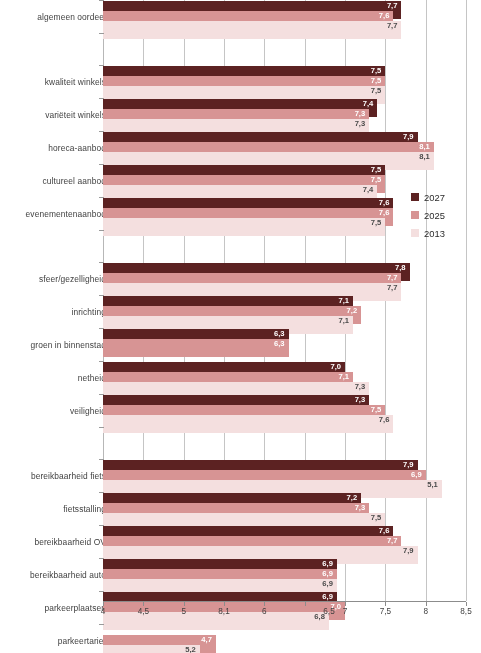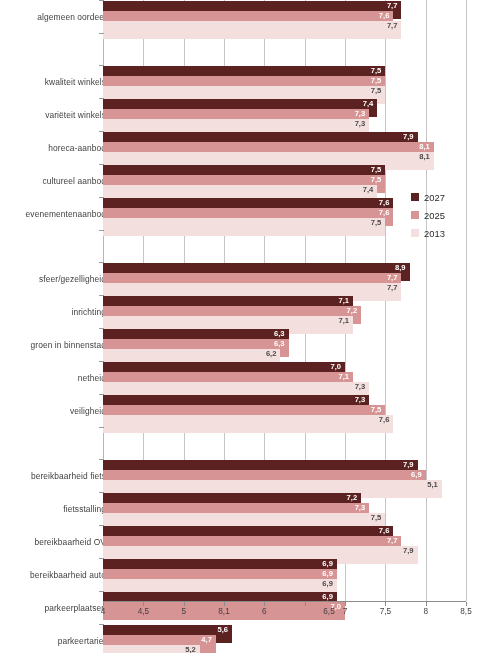--- a/index.html
+++ b/index.html
@@ -159,21 +159,21 @@
         </div>
       </div>
       <div class="row spacer">
         <div class="tick-mark"></div>
       </div>
       <div class="row">
         <div class="tick-mark"></div>
         <div class="row-label">sfeer/gezelligheid</div>
         <div class="bars">
           <div class="bar s0" style="width: 306.533px;">
-            <span class="val">8,9</span>
+            <span class="val">7,8</span>
           </div>
           <div class="bar s1" style="width: 298.467px;">
             <span class="val">7,7</span>
           </div>
           <div class="bar s2" style="width: 298.467px;">
             <span class="val">7,7</span>
           </div>
         </div>
       </div>
       <div class="row">
@@ -194,23 +194,20 @@
       <div class="row">
         <div class="tick-mark"></div>
         <div class="row-label">groen in binnenstad</div>
         <div class="bars">
           <div class="bar s0" style="width: 185.533px;">
             <span class="val">6,3</span>
           </div>
           <div class="bar s1" style="width: 185.533px;">
             <span class="val">6,3</span>
           </div>
-          <div class="bar s2" style="width: 177.467px;">
-            <span class="val">6,2</span>
-          </div>
         </div>
       </div>
       <div class="row">
         <div class="tick-mark"></div>
         <div class="row-label">netheid</div>
         <div class="bars">
           <div class="bar s0" style="width: 242px;">
             <span class="val">7,0</span>
           </div>
           <div class="bar s1" style="width: 250.067px;">
@@ -302,29 +299,29 @@
       <div class="row">
         <div class="tick-mark"></div>
         <div class="row-label">parkeerplaatsen</div>
         <div class="bars">
           <div class="bar s0" style="width: 233.933px;">
             <span class="val">6,9</span>
           </div>
           <div class="bar s1" style="width: 242px;">
             <span class="val">7,0</span>
           </div>
+          <div class="bar s2" style="width: 225.867px;">
+            <span class="val">6,8</span>
+          </div>
         </div>
       </div>
       <div class="row">
         <div class="tick-mark"></div>
         <div class="row-label">parkeertarief</div>
         <div class="bars">
-          <div class="bar s0" style="width: 129.067px;">
-            <span class="val">5,6</span>
-          </div>
           <div class="bar s1" style="width: 112.933px;">
             <span class="val">4,7</span>
           </div>
           <div class="bar s2" style="width: 96.8px;">
             <span class="val">5,2</span>
           </div>
         </div>
       </div>
       <div class="row" style="height: 0px;"></div>
     </div>

